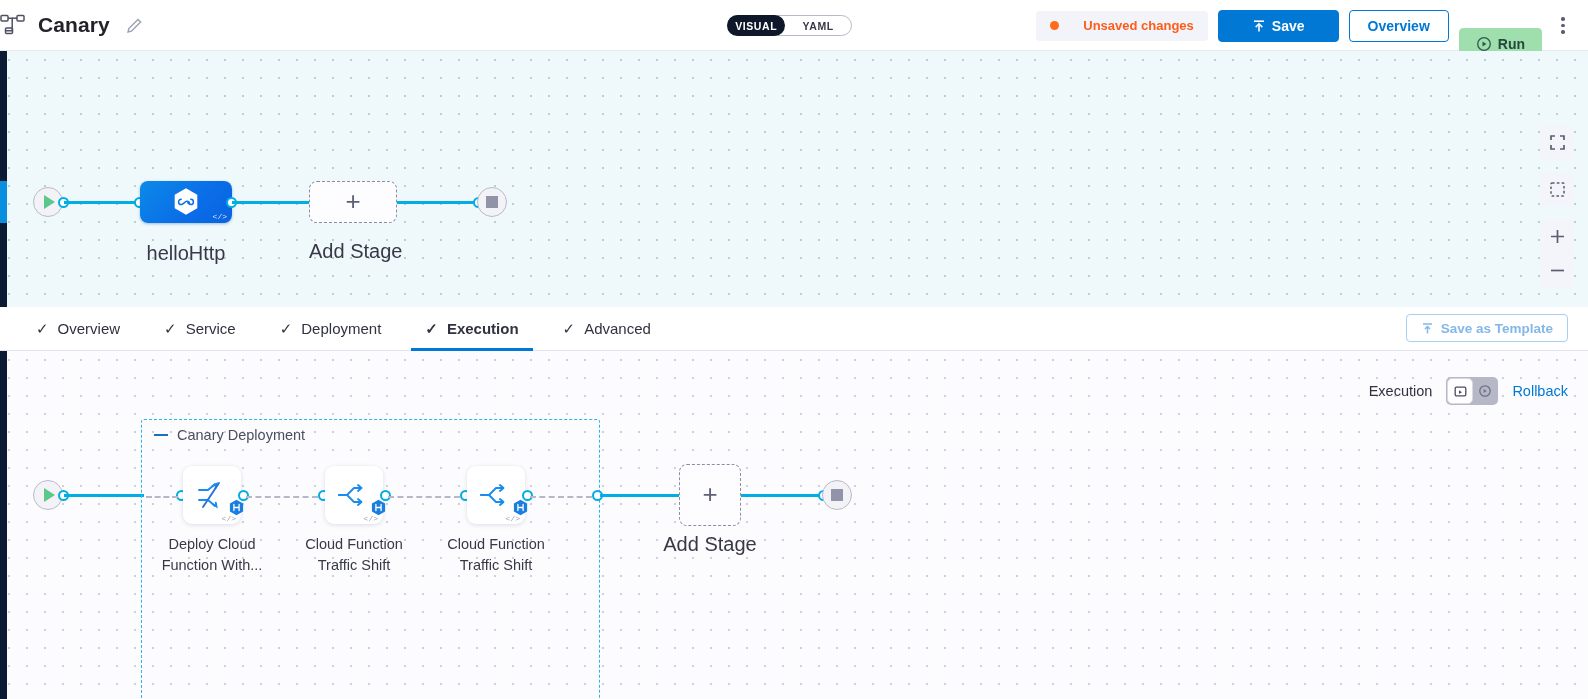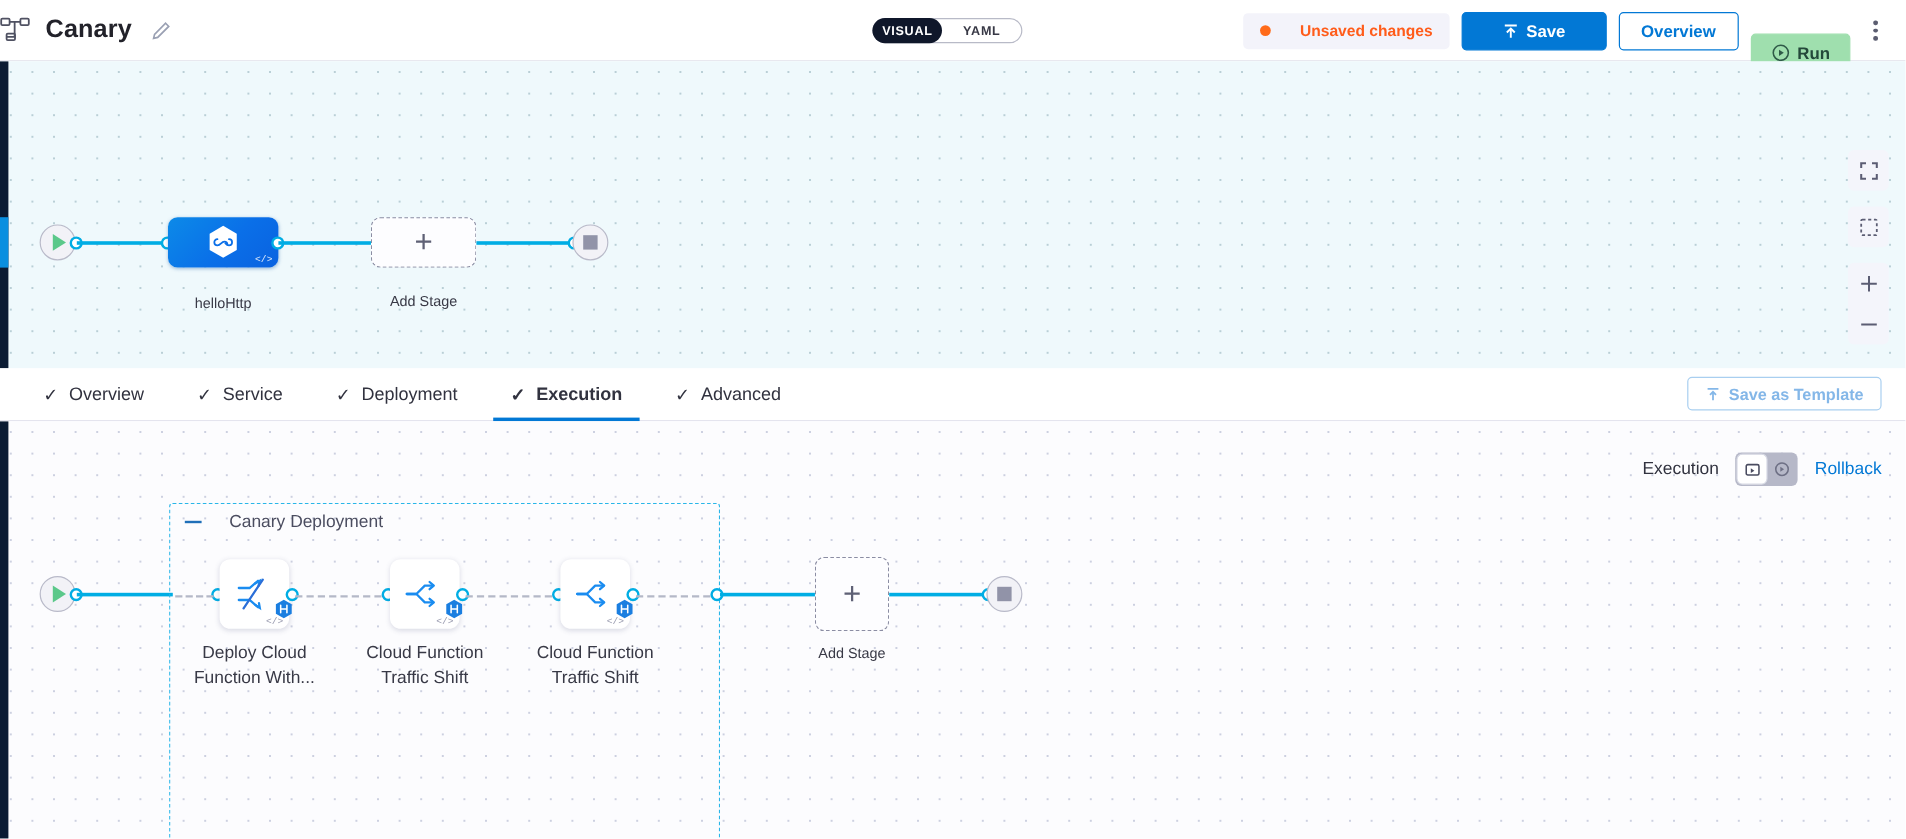--- a/index.html
+++ b/index.html
@@ -116,21 +116,21 @@
     display: flex; align-items: center; justify-content: center;
     box-shadow: 0 1px 3px rgba(10,80,160,.35);
   }
   .hexlogo { width: 28px; height: 31px; }
   .code-badge {
     position: absolute; right: 5px; bottom: 2px;
     font-size: 8px; color: rgba(255,255,255,.85);
     font-family: "Liberation Mono", monospace;
   }
   .node-label {
-    position: absolute; text-align: center; font-size: 12px; color: #383946;
+    position: absolute; text-align: center; font-size: 20px; color: #383946;
     line-height: 20px; white-space: nowrap;
   }
 
   .add-node {
     position: absolute; border: 1.7px dashed #8b8da3; border-radius: 8px;
     background: #fdfdff; display: flex; align-items: center; justify-content: center;
     color: #6b6d83; cursor: pointer;
   }
   .add-plus { font-size: 26px; line-height: 1; font-weight: 300; color: #5f6176; margin-top: -2px; }
 
@@ -199,21 +199,21 @@
     position: absolute; right: 6px; top: 7px; color: #6e7085;
   }
   .rollback-link { font-size: 14.5px; color: #0278d5; font-weight: 400; cursor: pointer; }
 
   
   .group-box {
     position: absolute; border: 1.5px dashed #29b6e8; border-radius: 3px;
     background: transparent;
   }
   .group-title {
-    position: absolute; display: flex; align-items: center; gap: 23px;
+    position: absolute; display: flex; align-items: center; gap: 9px;
     font-size: 14.5px; color: #4b4d60;
   }
   .group-dash { width: 14px; height: 2.5px; background: #1f6fb8; display: block; }
 
   .step-node {
     position: absolute; width: 58px; height: 58px; border-radius: 9px;
     background: #fff; box-shadow: 0 1px 4px rgba(70,80,120,.18);
     display: flex; align-items: center; justify-content: center;
     cursor: pointer;
   }

